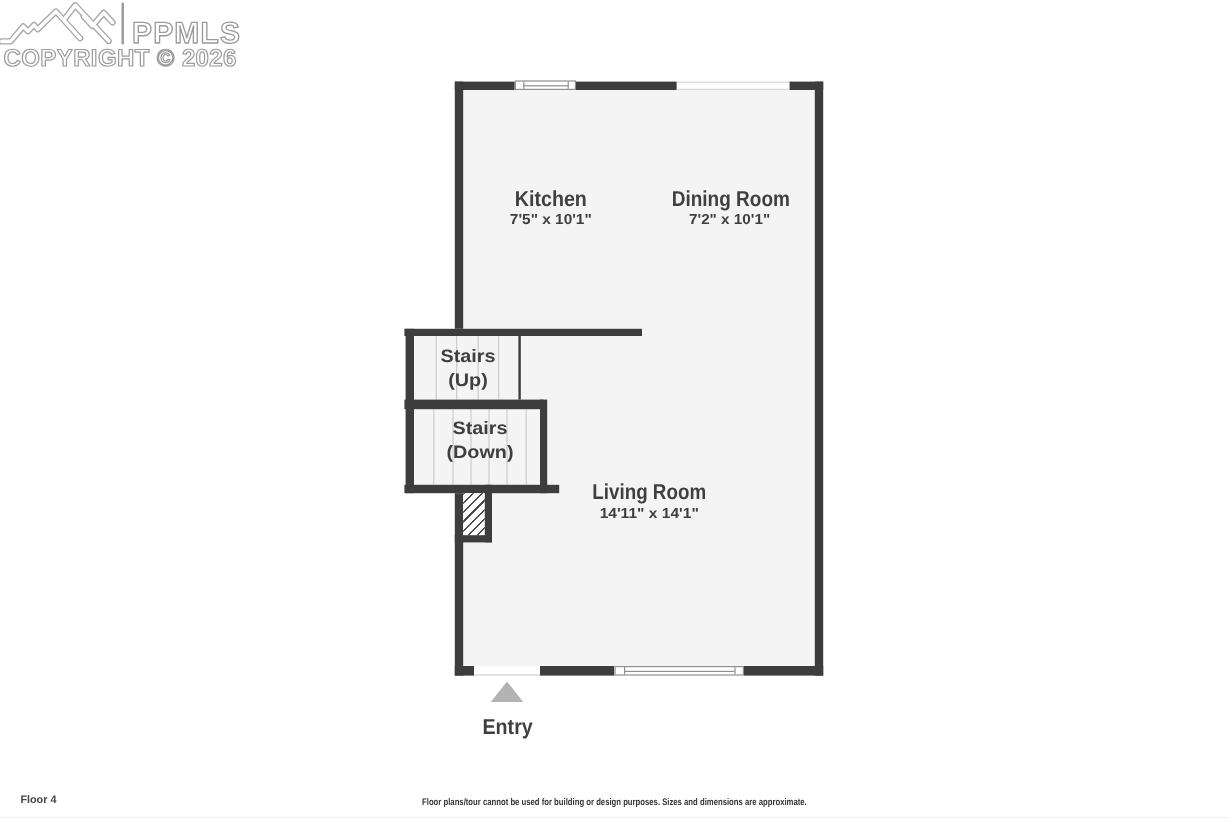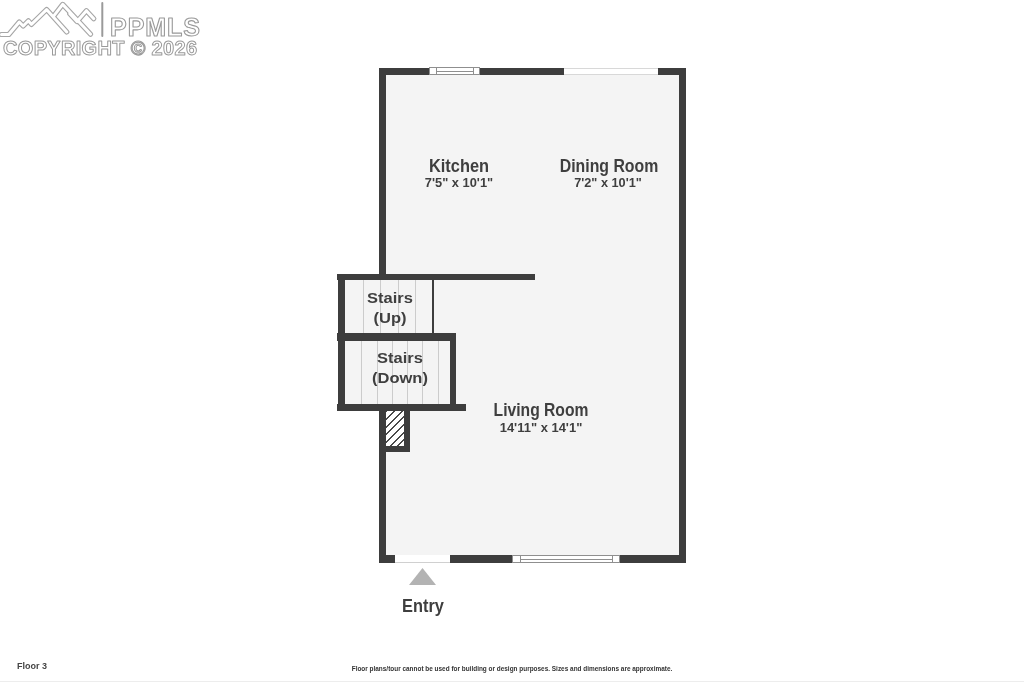--- a/index.html
+++ b/index.html
@@ -99,21 +99,21 @@
   <div class="lbl" style="left:340px;top:288px;width:100px;font-size:15px;line-height:20px;transform:scaleX(1.10);">Stairs<br>(Up)</div>
 
   <div class="lbl" style="left:350px;top:348px;width:100px;font-size:15px;line-height:20px;transform:scaleX(1.10);">Stairs<br>(Down)</div>
 
   <svg class="abs" style="left:405px;top:565px;" width="36" height="22" viewBox="0 0 36 22">
     <polygon points="17.5,3 31,20 4,20" fill="#b3b3b3"></polygon>
   </svg>
 
   <div class="lbl" style="left:323px;top:597px;width:200px;font-size:18px;line-height:18px;transform:scaleX(0.91);">Entry</div>
 
-  <div class="lbl" style="left:17px;top:662px;font-size:9px;line-height:9px;text-align:left;color:#454545;">Floor 3</div>
+  <div class="lbl" style="left:17px;top:662px;font-size:9px;line-height:9px;text-align:left;color:#454545;">Floor 4</div>
 
   <div class="lbl" style="left:312px;top:665px;width:400px;font-size:8px;line-height:8px;color:#333;transform:scaleX(0.804);">Floor plans/tour cannot be used for building or design purposes. Sizes and dimensions are approximate.</div>
 
   <svg class="abs" style="left:0;top:0;" width="215" height="62" viewBox="0 0 215 62">
     <g fill="none" stroke-linecap="round" stroke-linejoin="round">
 
       <g>
         <path d="M1.5,34.5 H8.8 L19.3,22 L23.2,26 L28.4,20.8 L31.4,24.4 L46.6,9.6 L66.8,31.9" stroke="#a6a6a6" stroke-width="5.2"></path>
         <path d="M54,15.6 L62.7,4.4 L90.6,34.2" stroke="#a6a6a6" stroke-width="5.2"></path>
         <path d="M69.8,13.8 L77,21.6 L86.4,10.7 L93.8,18.7" stroke="#a6a6a6" stroke-width="5.2"></path>

